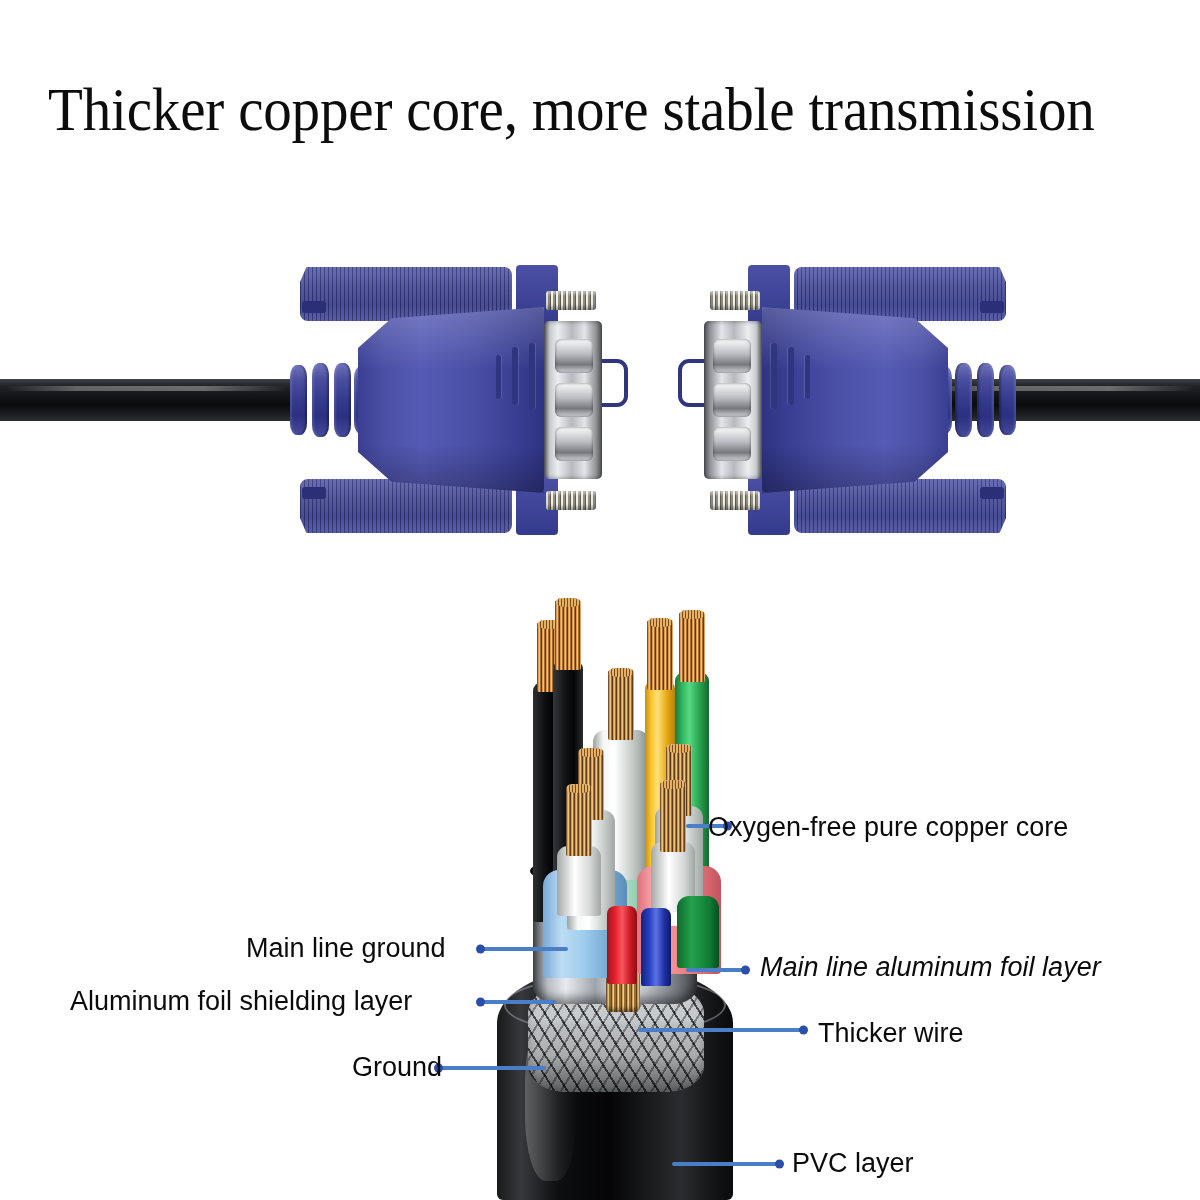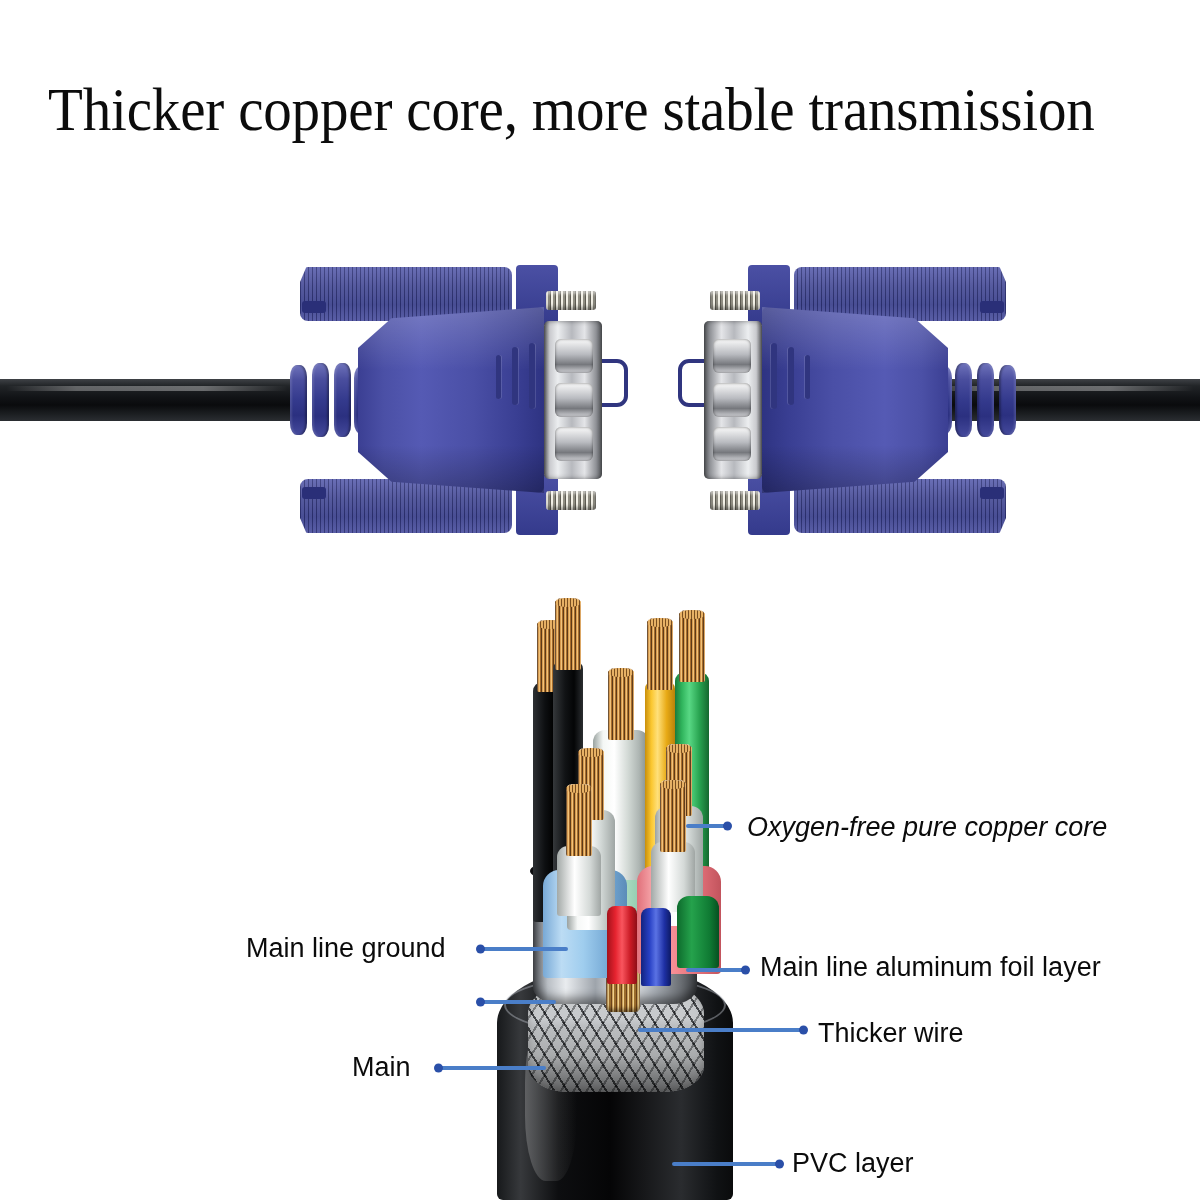--- a/index.html
+++ b/index.html
@@ -340,44 +340,45 @@
         </div>
       <div class="wire w-red"></div>
       <div class="wire w-blue"></div>
       <div class="wire w-dgreen"></div>
     </div>
   </div>
 
   <div class="leader" style="left:686px;top:824px;width:44px;">
     <span class="dot at-right"></span>
   </div>
-  <div class="label" style="left:747px;top:812px;font-style:italic;">Oxygen-free pure copper core</div>
+  <div class="label" style="left:708px;top:812px;">Oxygen-free pure copper core</div>
 
   <div class="leader" style="left:478px;top:947px;width:90px;">
     <span class="dot at-left"></span>
   </div>
   <div class="label" style="left:246px;top:933px;">Main line ground</div>
 
   <div class="leader" style="left:686px;top:968px;width:62px;">
     <span class="dot at-right"></span>
   </div>
-  <div class="label" style="left:760px;top:952px;">Main line aluminum foil layer</div>
+  <div class="label" style="left:760px;top:952px;font-style:italic;">Main line aluminum foil layer</div>
 
   <div class="leader" style="left:478px;top:1000px;width:78px;">
     <span class="dot at-left"></span>
   </div>
+  <div class="label" style="left:70px;top:986px;">Aluminum foil shielding layer</div>
 
   <div class="leader" style="left:638px;top:1028px;width:168px;">
     <span class="dot at-right"></span>
   </div>
   <div class="label" style="left:818px;top:1018px;">Thicker wire</div>
 
   <div class="leader" style="left:436px;top:1066px;width:110px;">
     <span class="dot at-left"></span>
   </div>
-  <div class="label" style="left:352px;top:1052px;">Main</div>
+  <div class="label" style="left:352px;top:1052px;">Ground</div>
 
   <div class="leader" style="left:672px;top:1162px;width:110px;">
     <span class="dot at-right"></span>
   </div>
   <div class="label" style="left:792px;top:1148px;">PVC layer</div>
 
 </div>
 
 </body></html>

